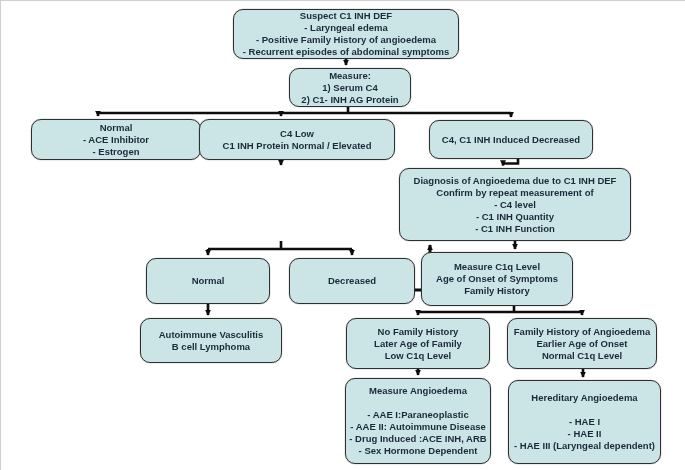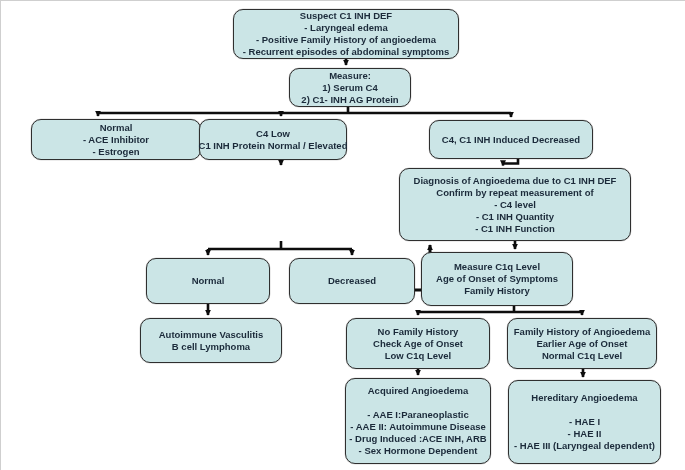--- a/index.html
+++ b/index.html
@@ -94,21 +94,21 @@
     <div class="ln">1) Serum C4</div>
     <div class="ln">2) C1- INH AG Protein</div>
   </div>
 
   <div class="node" style="left:30px;top:118px;width:170px;height:41px">
     <div class="ln">Normal</div>
     <div class="ln">- ACE Inhibitor</div>
     <div class="ln">- Estrogen</div>
   </div>
 
-  <div class="node" style="left:198px;top:118px;width:148px;height:41px">
+  <div class="node" style="left:198px;top:118px;width:196px;height:41px">
     <div class="ln">C4 Low</div>
     <div class="ln">C1 INH Protein Normal / Elevated</div>
   </div>
 
   <div class="node" style="left:428px;top:119px;width:164px;height:39px">
     <div class="ln">C4, C1 INH Induced Decreased</div>
   </div>
 
 
   <div class="node" style="left:398px;top:167px;width:232px;height:73px">
@@ -133,32 +133,32 @@
     <div class="ln">Family History</div>
   </div>
 
   <div class="node" style="left:139px;top:317px;width:142px;height:45px">
     <div class="ln">Autoimmune Vasculitis</div>
     <div class="ln">B cell Lymphoma</div>
   </div>
 
   <div class="node" style="left:345px;top:317px;width:144px;height:51px">
     <div class="ln">No Family History</div>
-    <div class="ln">Check Age of Onset</div>
+    <div class="ln">Later Age of Family</div>
     <div class="ln">Low C1q Level</div>
   </div>
 
   <div class="node" style="left:506px;top:317px;width:150px;height:51px">
     <div class="ln">Family History of Angioedema</div>
     <div class="ln">Earlier Age of Onset</div>
     <div class="ln">Normal C1q Level</div>
   </div>
 
   <div class="node" style="left:344px;top:377px;width:146px;height:86px">
-    <div class="ln gap">Acquired Angioedema</div>
+    <div class="ln gap">Measure Angioedema</div>
     <div class="ln">- AAE I:Paraneoplastic</div>
     <div class="ln">- AAE II: Autoimmune Disease</div>
     <div class="ln">- Drug Induced :ACE INH, ARB</div>
     <div class="ln">- Sex Hormone Dependent</div>
   </div>
 
   <div class="node" style="left:507px;top:379px;width:153px;height:84px">
     <div class="ln gap">Hereditary Angioedema</div>
     <div class="ln">- HAE I</div>
     <div class="ln">- HAE II</div>

